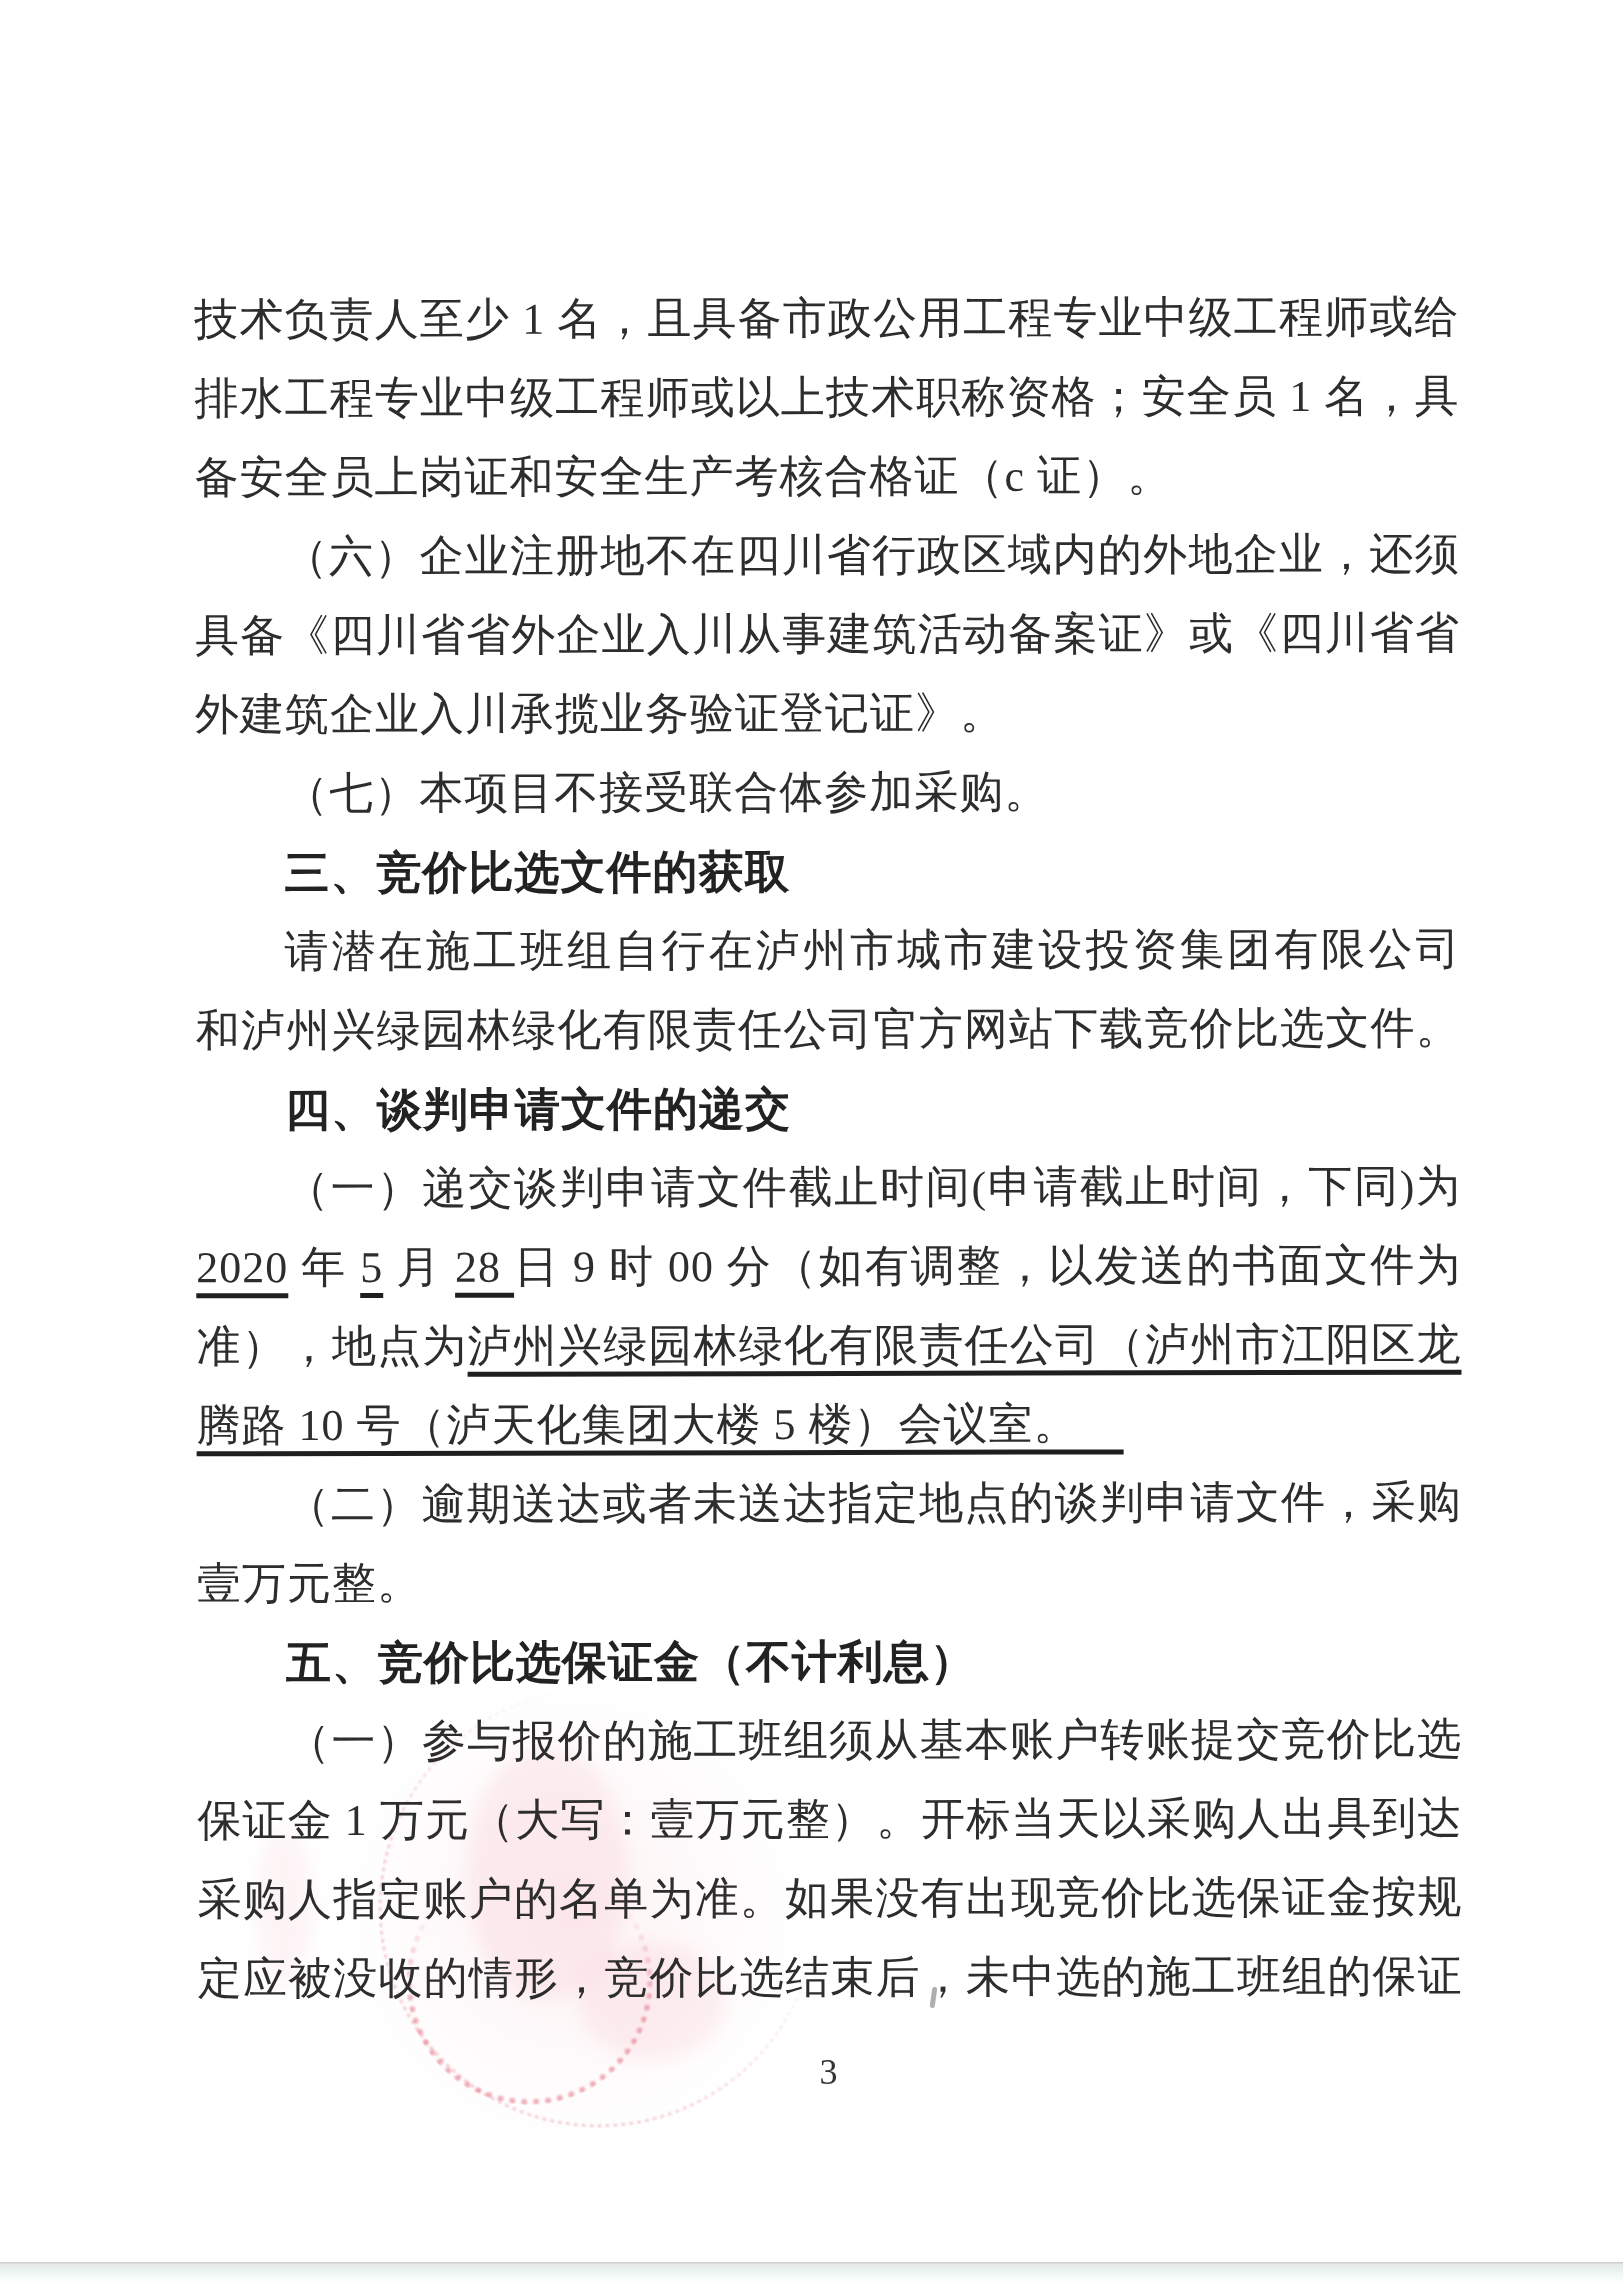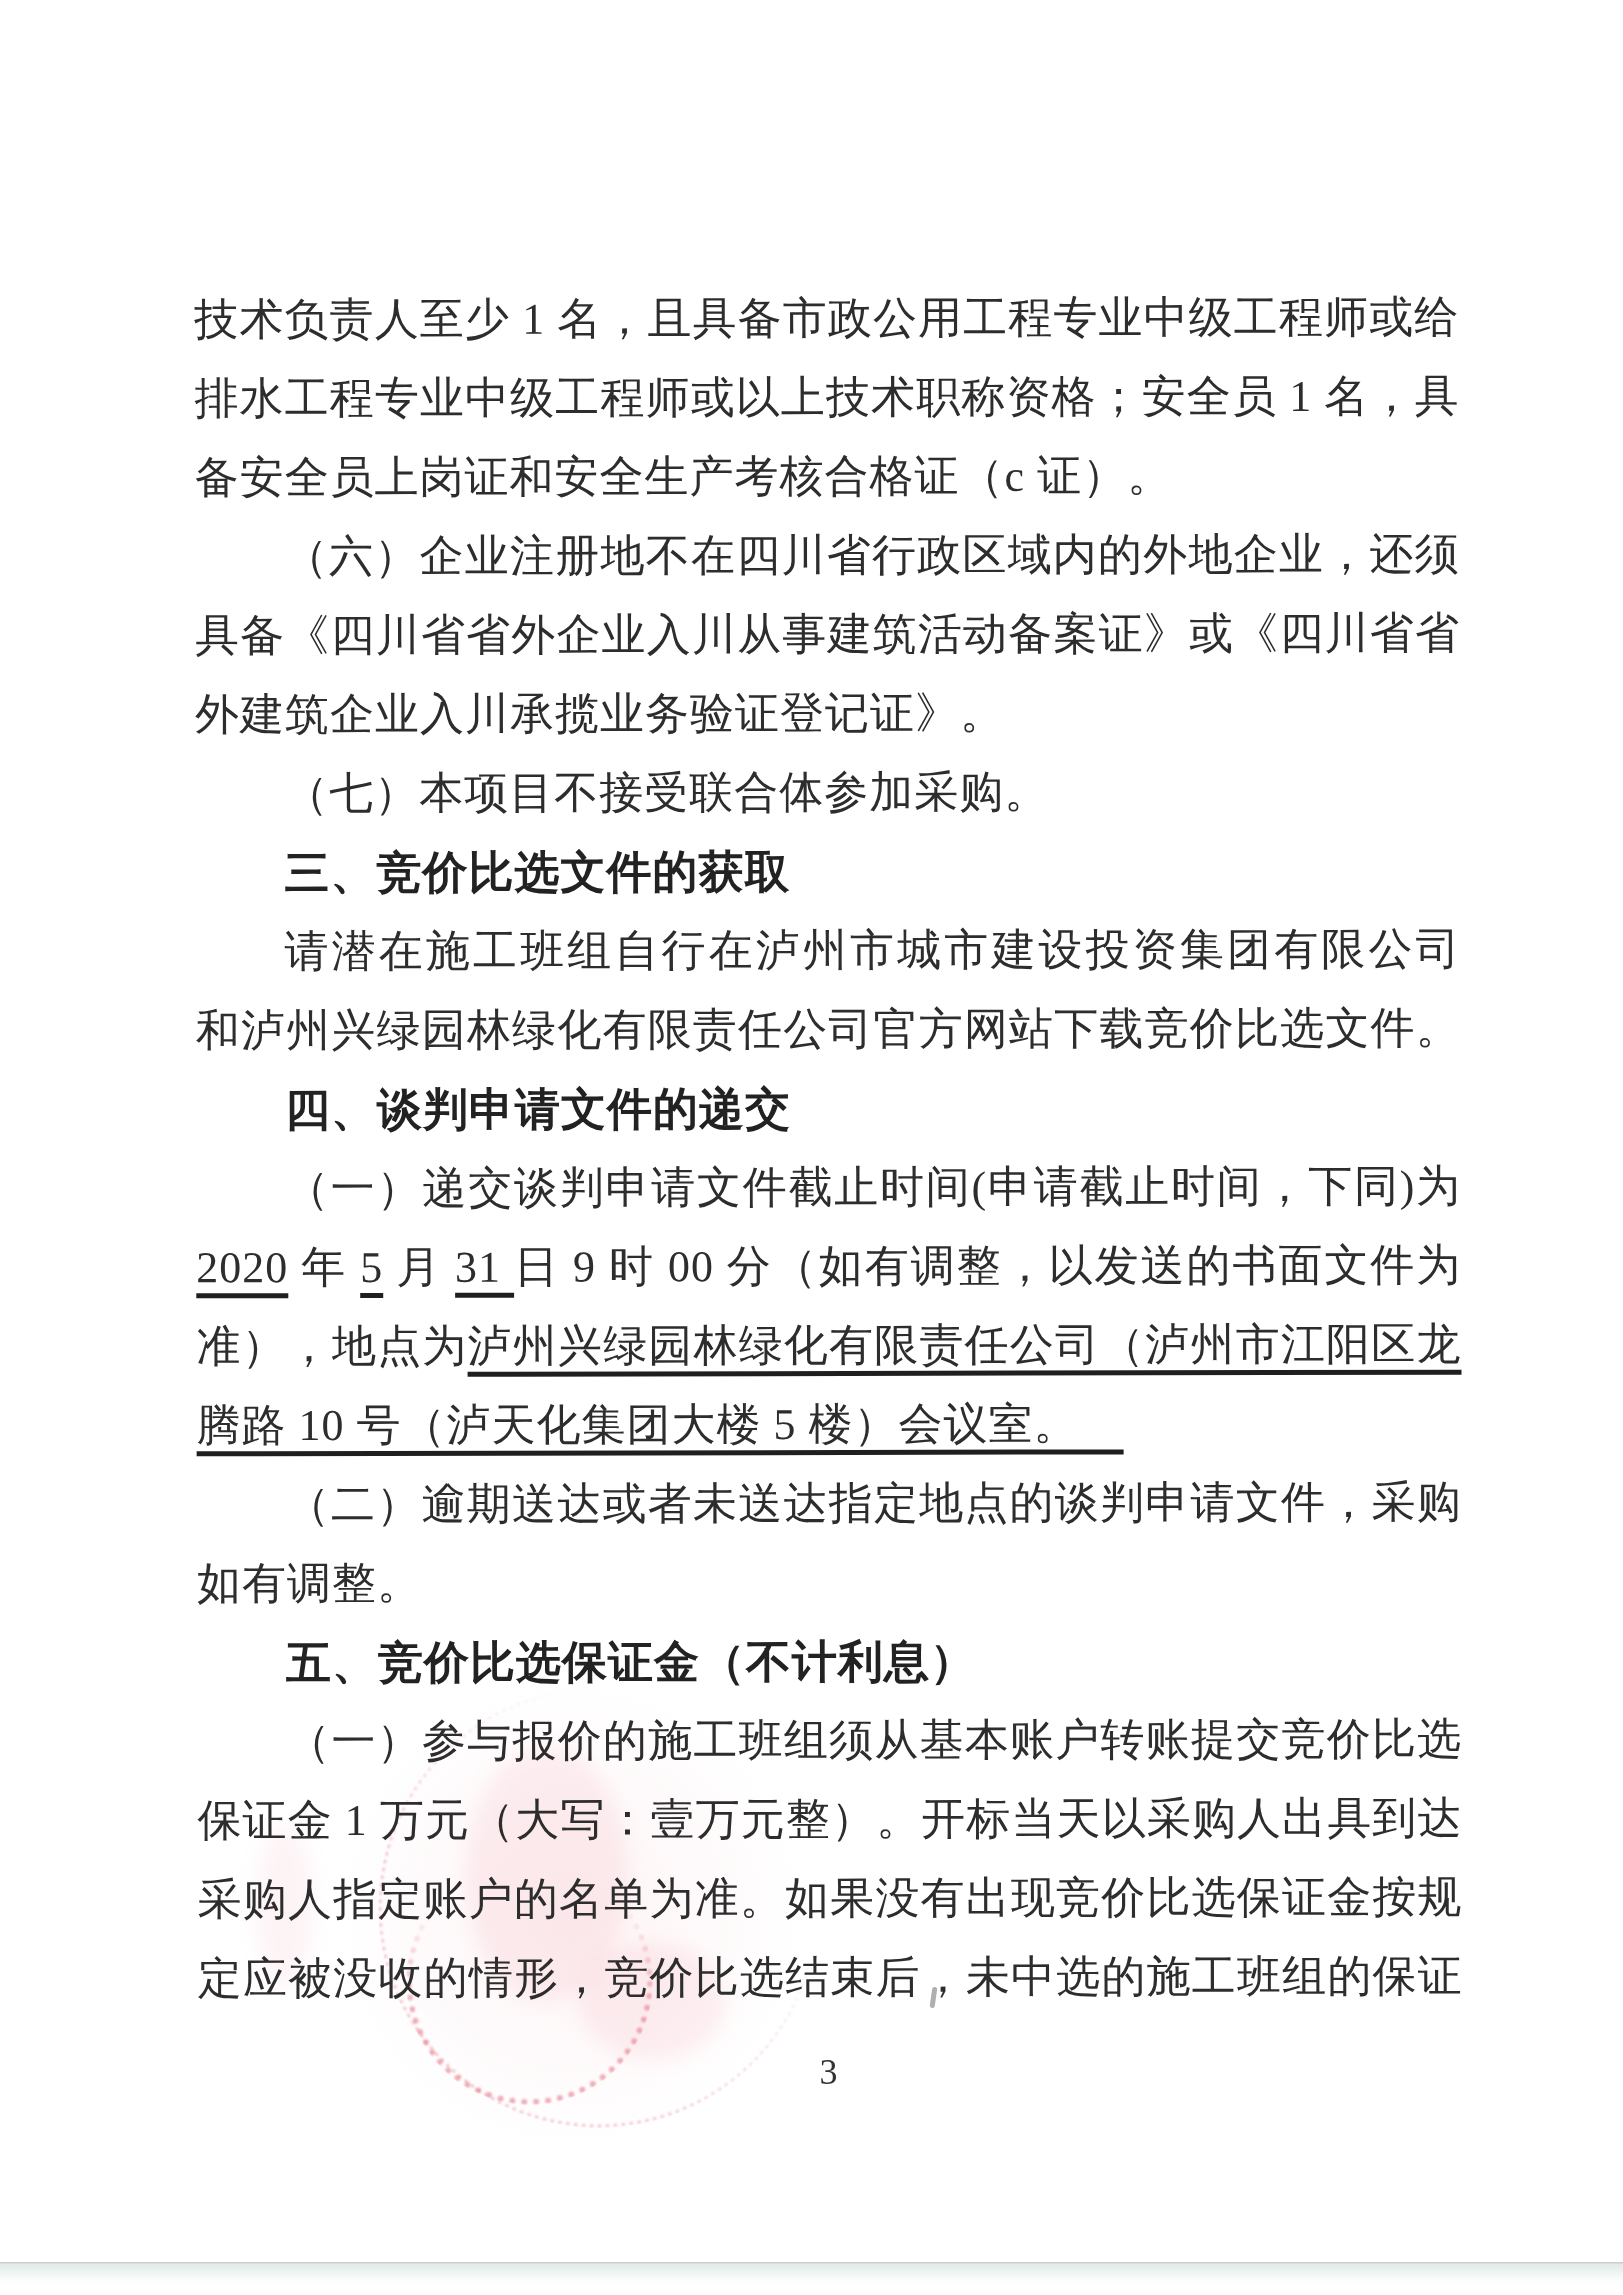--- a/index.html
+++ b/index.html
@@ -126,25 +126,25 @@
       <div class="line"><span>备安全员上岗证和安全生产考核合格证（c 证）。</span></div>
       <div class="line indent fill"><span>（六）企业注册地不在四川省行政区域内的外地企业，还须</span></div>
       <div class="line fill"><span>具备《四川省省外企业入川从事建筑活动备案证》或《四川省省</span></div>
       <div class="line"><span>外建筑企业入川承揽业务验证登记证》。</span></div>
       <div class="line indent"><span>（七）本项目不接受联合体参加采购。</span></div>
       <div class="line heading indent"><span>三、竞价比选文件的获取</span></div>
       <div class="line indent fill"><span>请潜在施工班组自行在泸州市城市建设投资集团有限公司</span></div>
       <div class="line fill"><span>和泸州兴绿园林绿化有限责任公司官方网站下载竞价比选文件。</span></div>
       <div class="line heading indent"><span>四、谈判申请文件的递交</span></div>
       <div class="line indent fill"><span>（一）递交谈判申请文件截止时间(申请截止时间，下同)为</span></div>
-      <div class="line fill"><span class="u">2020</span><span> 年 </span><span class="u">5</span><span> 月 </span><span class="u"> 31 </span><span>日 9 时 00 分（如有调整，以发送的书面文件为</span></div>
+      <div class="line fill"><span class="u">2020</span><span> 年 </span><span class="u">5</span><span> 月 </span><span class="u"> 28 </span><span>日 9 时 00 分（如有调整，以发送的书面文件为</span></div>
       <div class="line fill"><span>准），地点为</span><span class="u">泸州兴绿园林绿化有限责任公司（泸州市江阳区龙</span></div>
       <div class="line"><span class="u">腾路 10 号（泸天化集团大楼 5 楼）会议室。　</span></div>
       <div class="line indent fill"><span>（二）逾期送达或者未送达指定地点的谈判申请文件，采购</span></div>
-      <div class="line"><span>如有调整。</span></div>
+      <div class="line"><span>壹万元整。</span></div>
       <div class="line heading indent"><span>五、竞价比选保证金（不计利息）</span></div>
       <div class="line indent fill"><span>（一）参与报价的施工班组须从基本账户转账提交竞价比选</span></div>
       <div class="line fill"><span>保证金 1 万元（大写：壹万元整）。开标当天以采购人出具到达</span></div>
       <div class="line fill"><span>采购人指定账户的名单为准。如果没有出现竞价比选保证金按规</span></div>
       <div class="line fill"><span>定应被没收的情形，竞价比选结束后，未中选的施工班组的保证</span></div>
     </div>
 
   <div class="pagenum">3</div>
 
   <div class="scan-speck"></div>

